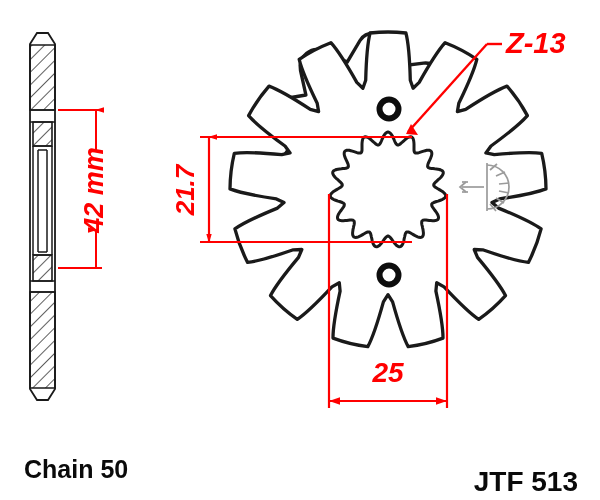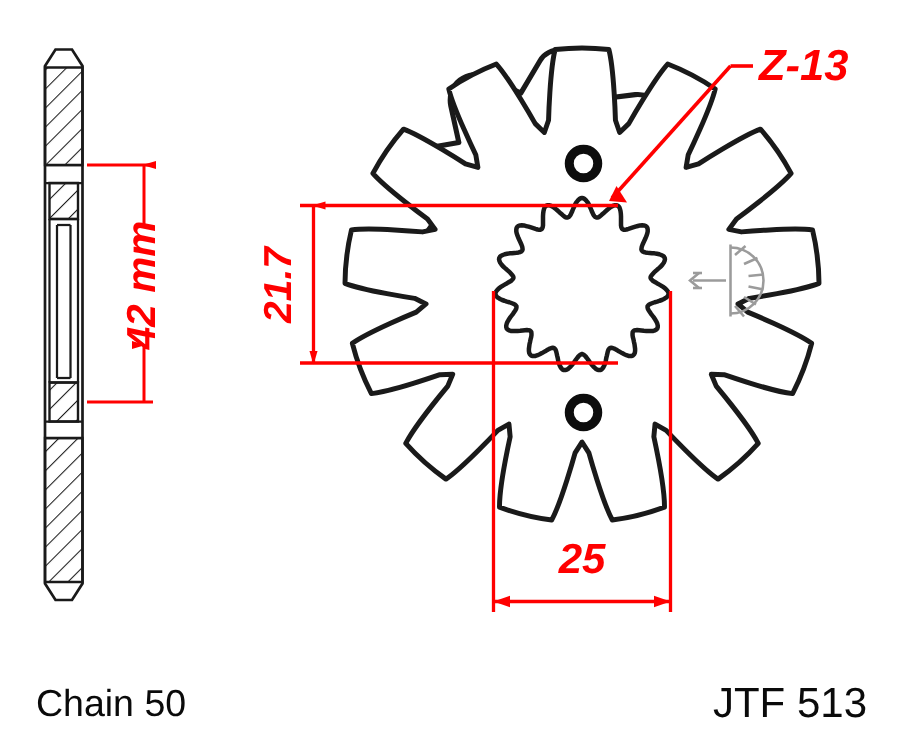--- a/index.html
+++ b/index.html
@@ -1,23 +1,23 @@
 <!DOCTYPE html>
 <html><head>
 <meta charset="utf-8">
 <title>Sprocket Technical Drawing</title>
 <style>
   html,body{margin:0;padding:0;background:#ffffff;}
   body{width:600px;height:500px;position:relative;overflow:hidden;
        font-family:"Liberation Sans", sans-serif;}
   #stage{position:absolute;left:0;top:0;width:600px;height:500px;}
   svg#drawing{position:absolute;left:0;top:0;width:600px;height:500px;display:block;}
-  .lbl{position:absolute;font-weight:normal;color:#0a0a0a;font-family:"Liberation Sans", sans-serif;}
+  .lbl{position:absolute;font-weight:bold;color:#0a0a0a;font-family:"Liberation Sans", sans-serif;}
   #chain-label{left:24px;top:455px;font-size:25px;letter-spacing:0px;}
-  #part-label{right:22px;top:453px;font-size:28px;letter-spacing:0px;}
+  #part-label{right:22px;top:466px;font-size:28px;letter-spacing:0px;}
 </style>
 </head>
 <body>
 
 <div id="stage">
 
   <svg id="drawing" viewBox="0 0 600 500">
     <defs>
 
       <pattern id="hatch" width="9" height="9" patternTransform="rotate(45)" patternUnits="userSpaceOnUse">

